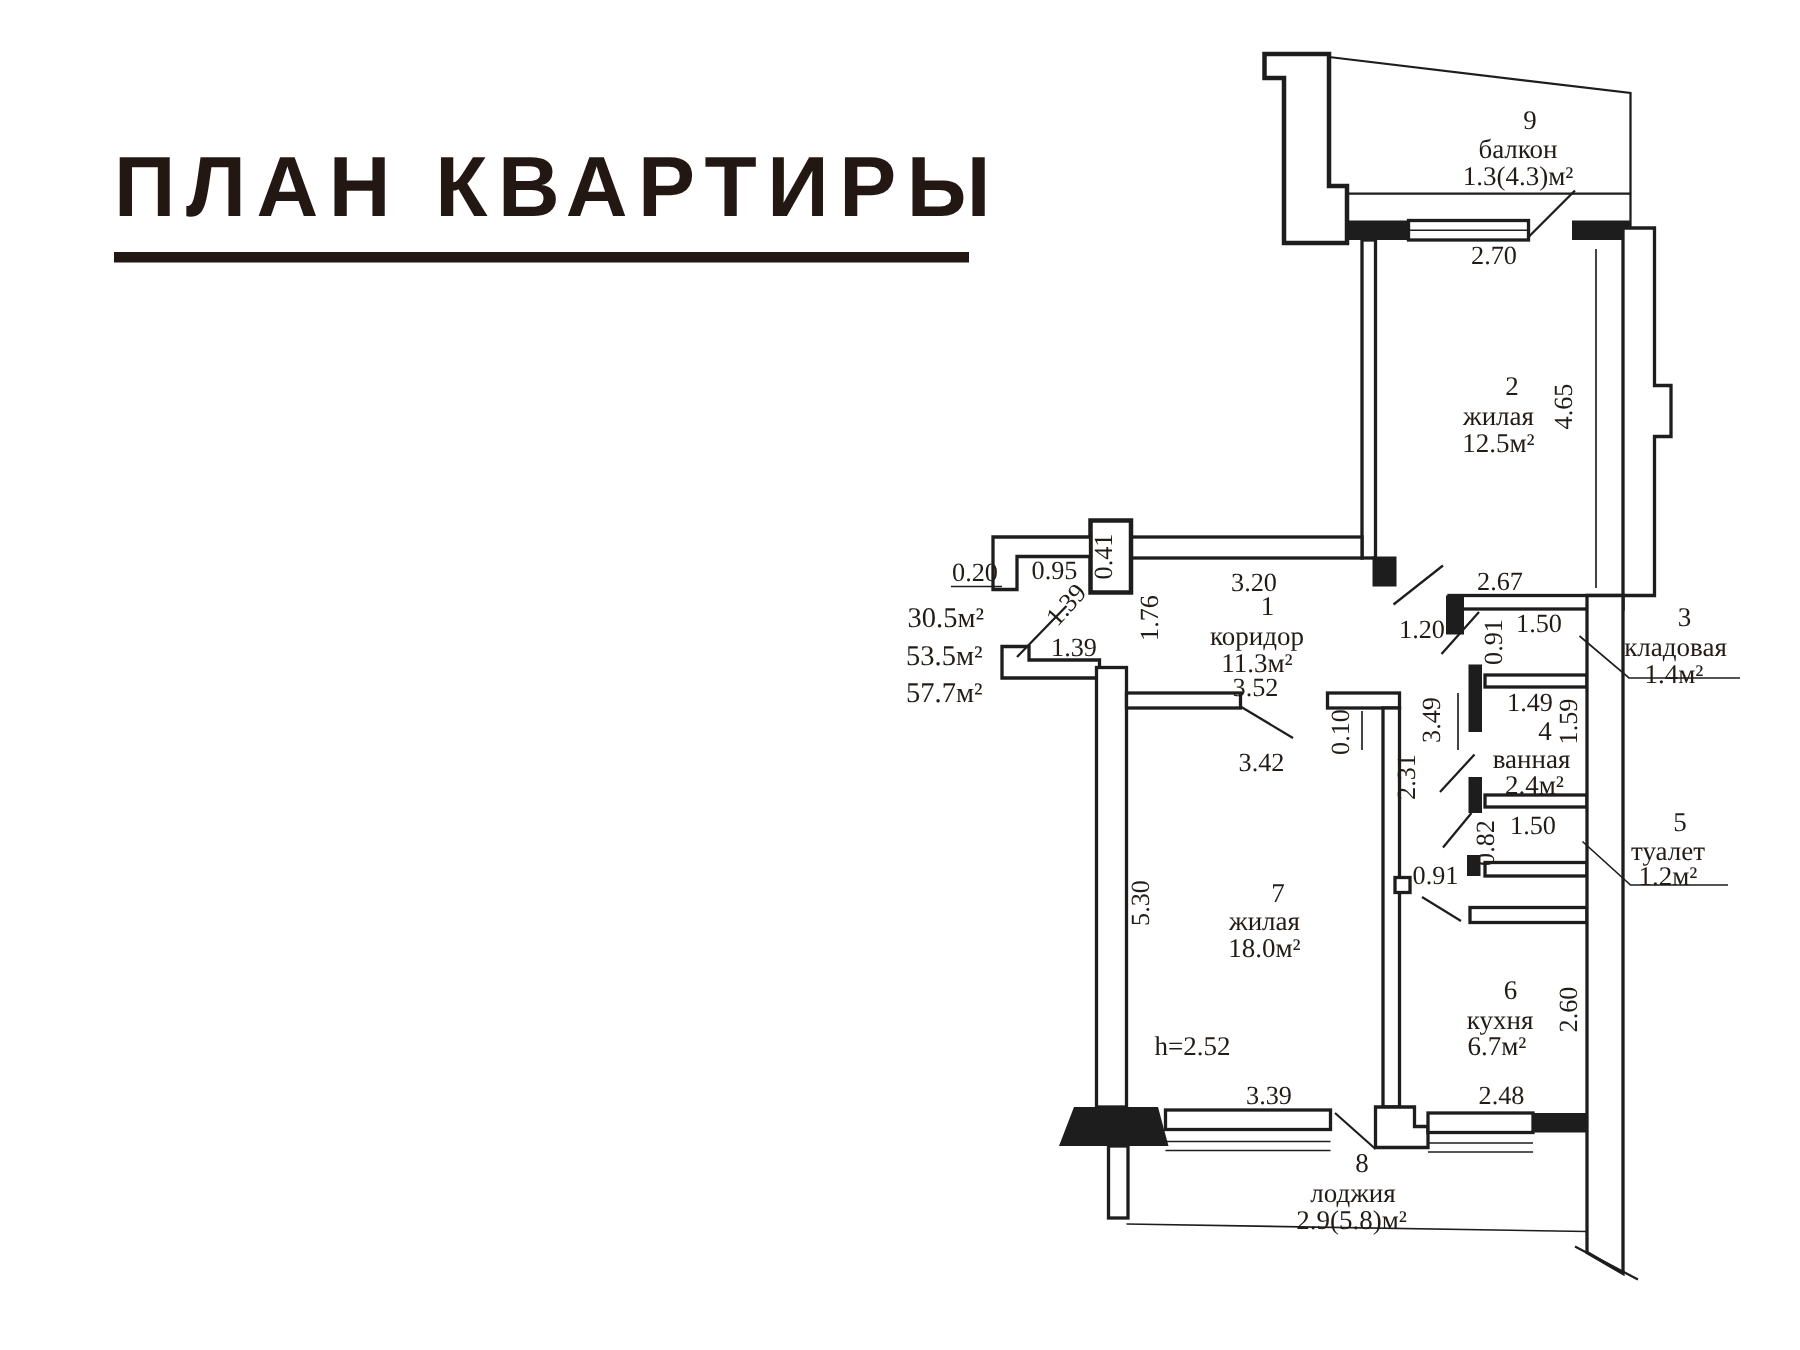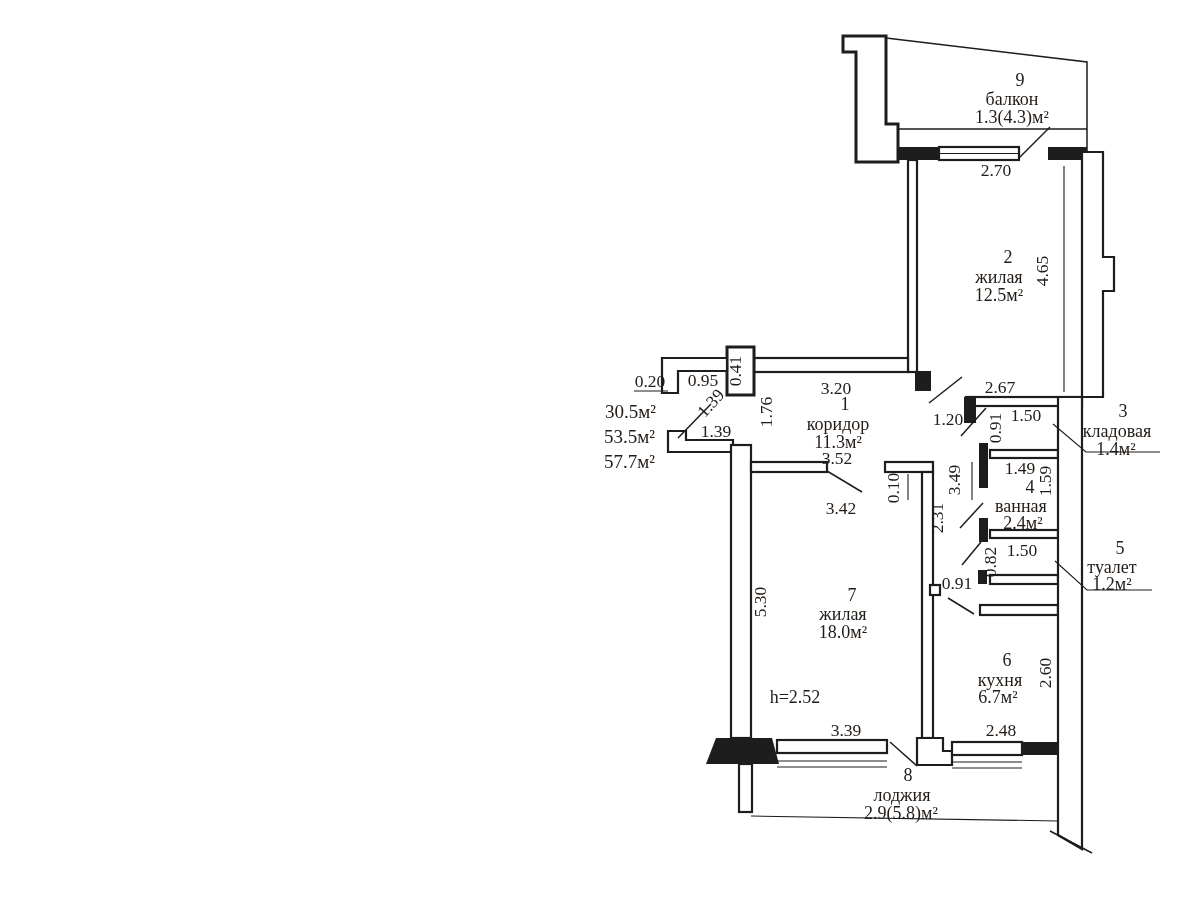--- a/index.html
+++ b/index.html
@@ -17,20 +17,24 @@
   .hair{fill:none;stroke:#1d1d1d;stroke-width:1.1;}
   .lbl{font-family:"Liberation Serif", serif;font-size:18px;fill:#221b16;}
   .dim{font-family:"Liberation Serif", serif;font-size:17.5px;fill:#221b16;}
   .sum{font-family:"Liberation Serif", serif;font-size:19px;fill:#221b16;}
 </style>
 </head>
 <body>
 
 <div id="page">
 
+  <div id="title-block">
+    <div id="title-text">ПЛАН КВАРТИРЫ</div>
+    <div id="title-underline"></div>
+  </div>
 
   <svg width="1200" height="900" viewBox="0 0 1200 900">
 
     <g>
 
       <path class="wallx" d="M843,36 L886,36 L886,124 L898,124 L898,162 L856,162 L856,52 L843,52 Z"></path>
       <path class="thin" d="M886,38 L1087,62 L1087,152"></path>
       <path class="thin" d="M898,129 L1087,129"></path>
       <rect class="solid" x="898" y="147" width="41" height="13"></rect>
       <rect class="wall" x="939" y="147" width="80" height="13"></rect>

